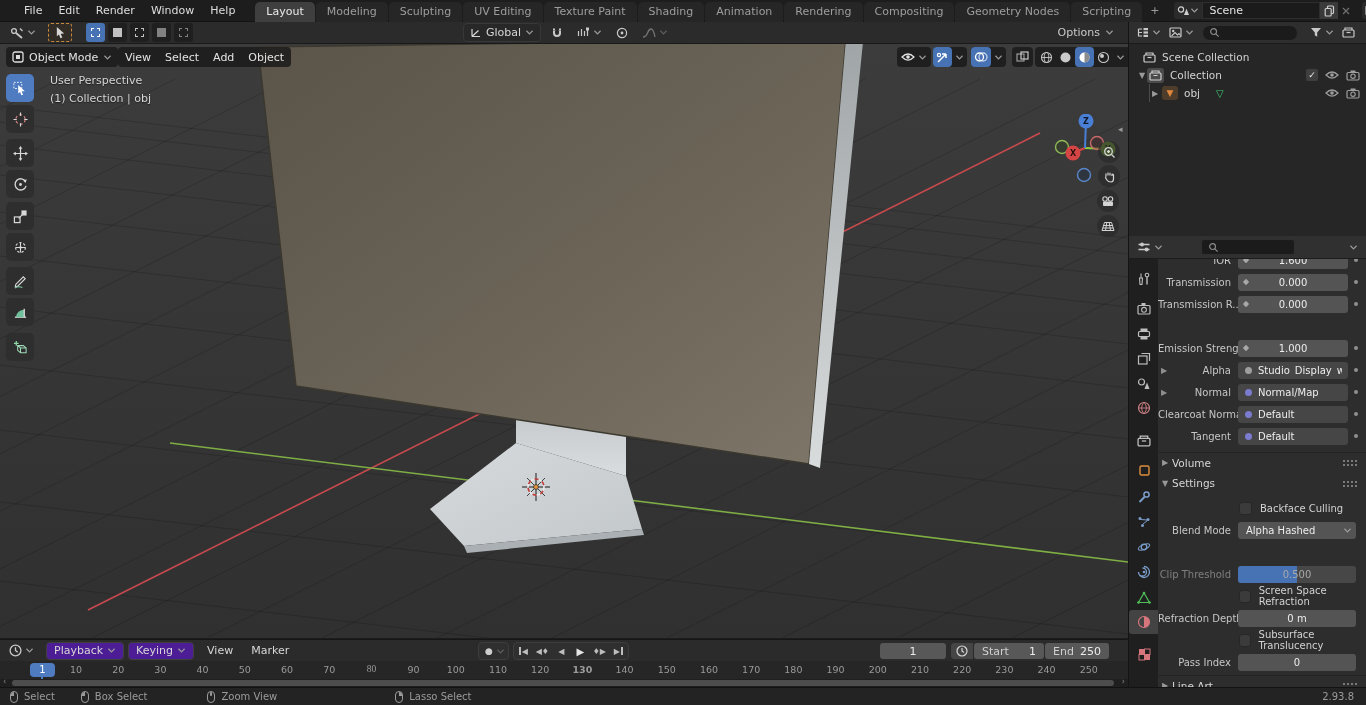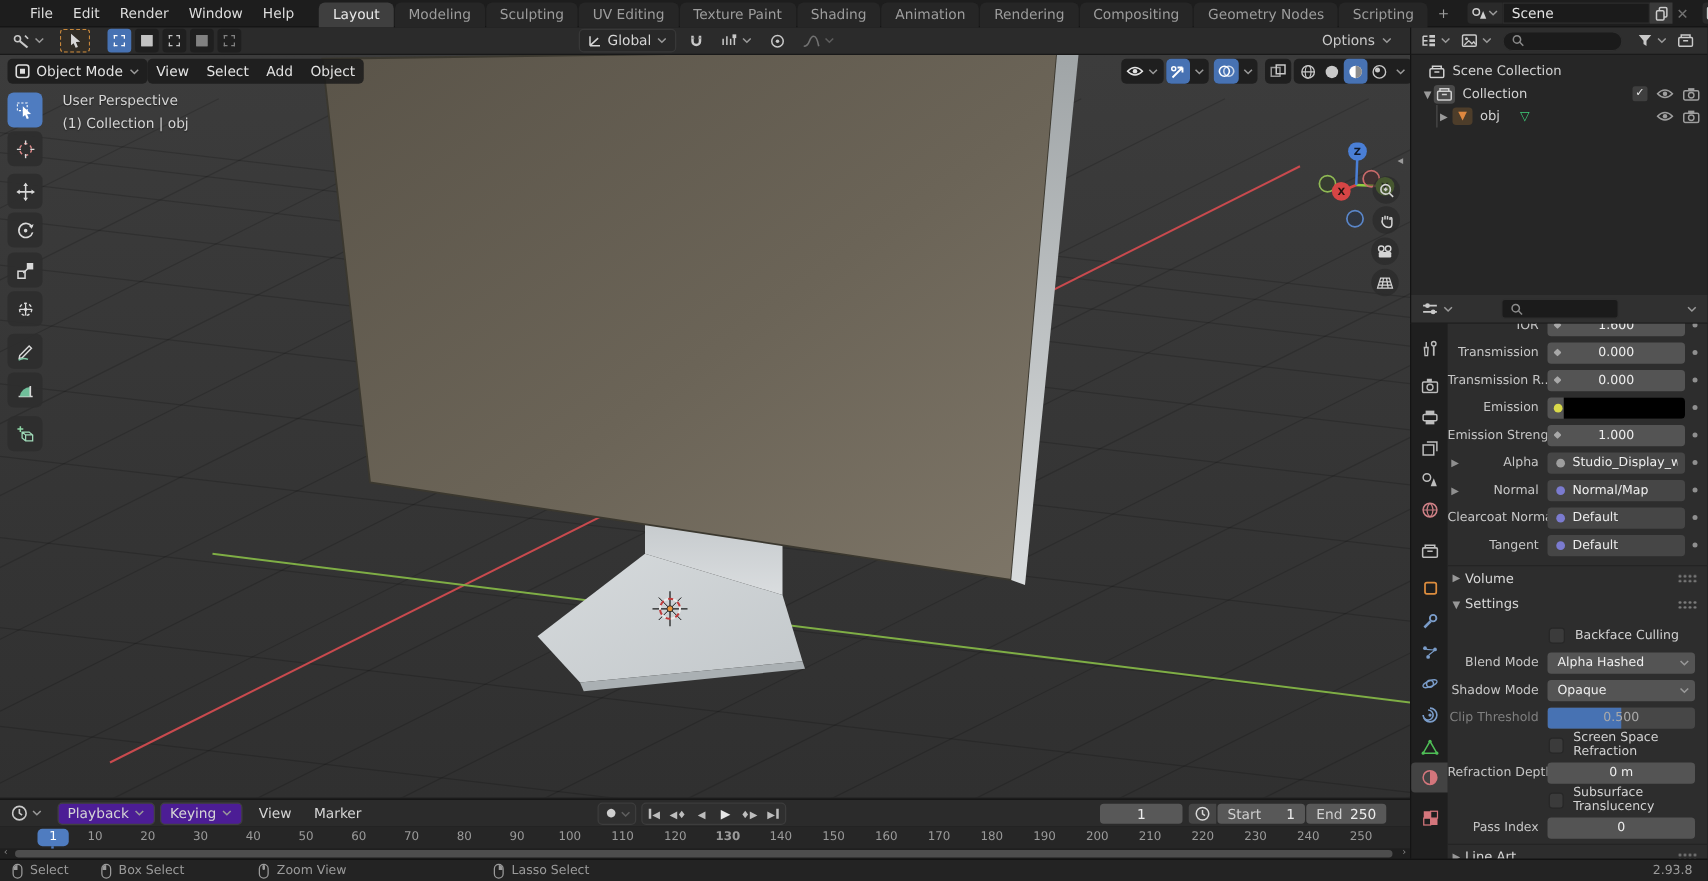--- a/index.html
+++ b/index.html
@@ -811,28 +811,20 @@
     <span class="rdot"></span>
   </div>
   <div class="prow" style="top:35px">
     <span class="plab">Transmission R...</span>
     <span class="pfield">
         <span class="dec"></span>
         <span>0.000</span>
       </span>
     <span class="rdot"></span>
   </div>
-  <div class="prow" style="top:57px">
-    <span class="plab">Emission</span>
-    <span class="pfield">
-        <span class="dec yellow"></span>
-        <span class="swatch"></span>
-      </span>
-    <span class="rdot"></span>
-  </div>
   <div class="prow" style="top:79px">
     <span class="plab">Emission Strengt</span>
     <span class="pfield">
         <span class="dec"></span>
         <span>1.000</span>
       </span>
     <span class="rdot"></span>
   </div>
   <div class="prow" style="top:101px">
     <span class="pexp">▶</span>
@@ -886,29 +878,20 @@
       <span>Alpha Hashed</span>
       <svg class="ic chev fchev" viewBox="0 0 10 8">
           <use href="#i-chev"></use>
         </svg>
     </span>
   </div>
   <div class="prow" style="top:239px">
     <span class="plab"></span>
     <span class="pchk"></span>
     <span class="pchklab">Backface Culling</span>
-  </div>
-  <div class="prow" style="top:283px">
-    <span class="plab">Shadow Mode</span>
-    <span class="pfield wide" style="justify-content:flex-start;padding-left:8px">
-      <span>Opaque</span>
-      <svg class="ic chev fchev" viewBox="0 0 10 8">
-          <use href="#i-chev"></use>
-        </svg>
-    </span>
   </div>
   <div class="prow" style="top:305px">
     <span class="plab dis">Clip Threshold</span>
     <span class="pslider">
       <span class="fill" style="width:50%"></span>
       <span>0.500</span>
     </span>
   </div>
   <div class="prow" style="top:327px">
     <span class="plab"></span>
@@ -1002,21 +985,21 @@
 <div id="tl-ticks">
   <div id="cur-frame">1</div>
   <div id="cur-line"></div>
 <span class="tick" style="left: 62px;">10</span>
     <span class="tick" style="left: 104.2px;">20</span>
     <span class="tick" style="left: 146.4px;">30</span>
     <span class="tick" style="left: 188.6px;">40</span>
     <span class="tick" style="left: 230.8px;">50</span>
     <span class="tick" style="left: 273px;">60</span>
     <span class="tick" style="left: 315.2px;">70</span>
-    <span class="tick" style="left: 357.4px;">80</span>
+    <span class="tick" style="left: 357.4px; font-family: Liberation Serif, serif;">80</span>
     <span class="tick" style="left: 399.6px;">90</span>
     <span class="tick" style="left: 441.8px;">100</span>
     <span class="tick" style="left: 484px;">110</span>
     <span class="tick" style="left: 526.2px;">120</span>
     <span class="tick" style="left: 568.4px; font-weight: bold;">130</span>
     <span class="tick" style="left: 610.6px;">140</span>
     <span class="tick" style="left: 652.8px;">150</span>
     <span class="tick" style="left: 695px;">160</span>
     <span class="tick" style="left: 737.2px;">170</span>
     <span class="tick" style="left: 779.4px;">180</span>

